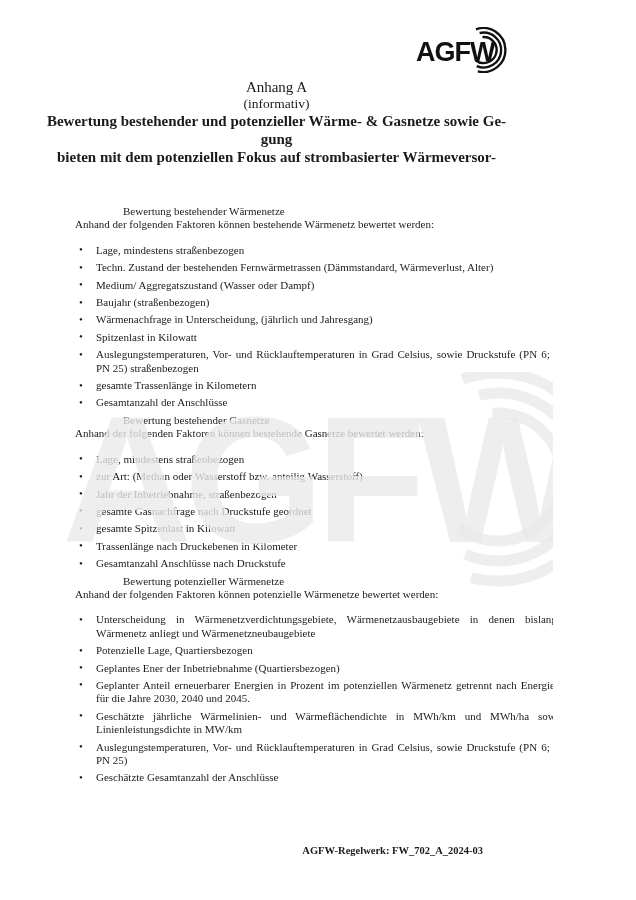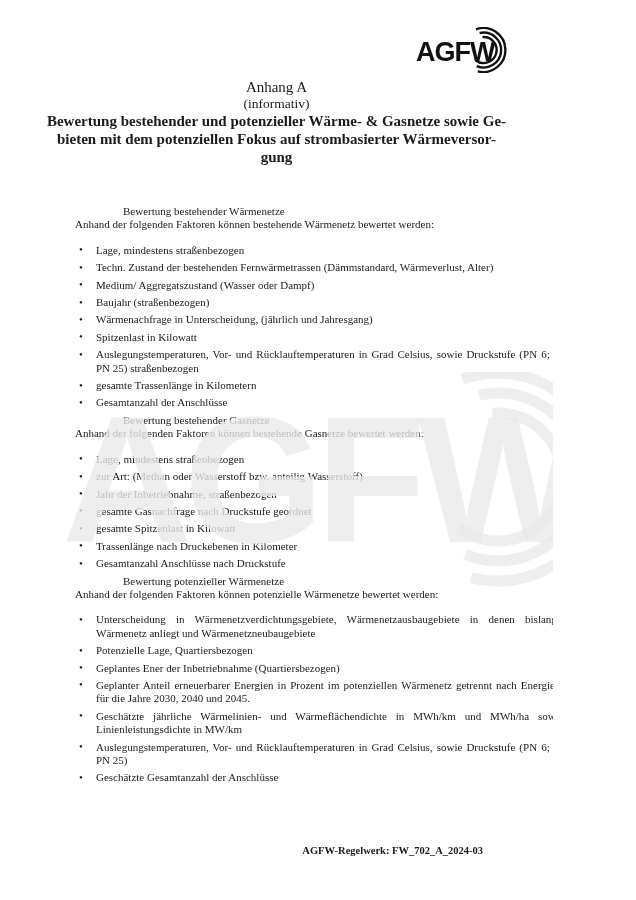--- a/index.html
+++ b/index.html
@@ -52,22 +52,22 @@
     <text class="logo-text" x="2" y="34" font-size="27" letter-spacing="-1">AGFW</text>
     <path class="logo-arc" d="M62.0 2.3 A22 22 0 1 1 63.8 44.3"></path>
     <path class="logo-arc" d="M65.6 6.0 A17.5 17.5 0 1 1 62.7 39.1"></path>
     <path class="logo-arc" d="M68.4 10.1 A13 13 0 1 1 61.5 33.2"></path>
   </svg>
 
   <div class="title-block">
     <div class="annex">Anhang A</div>
     <div class="inform">(informativ)</div>
     <div class="big-title">Bewertung bestehender und potenzieller Wärme- &amp; Gasnetze sowie Ge-</div>
+    <div class="big-title">gung</div>
     <div class="big-title">bieten mit dem potenziellen Fokus auf strombasierter Wärmeversor-</div>
-    <div class="big-title">gung</div>
   </div>
 
   <div class="content">
 
     <div class="section">
       <div class="section-heading">Bewertung bestehender Wärmenetze</div>
       <div class="section-intro">Anhand der folgenden Faktoren können bestehende Wärmenetz bewertet werden:</div>
       <div class="bullet-list">
         <div class="bullet-item"><span class="dot">•</span><span>Lage, mindestens straßenbezogen</span></div>
         <div class="bullet-item"><span class="dot">•</span><span>Techn. Zustand der bestehenden Fernwärmetrassen (Dämmstandard, Wärmeverlust, Alter)</span></div>

